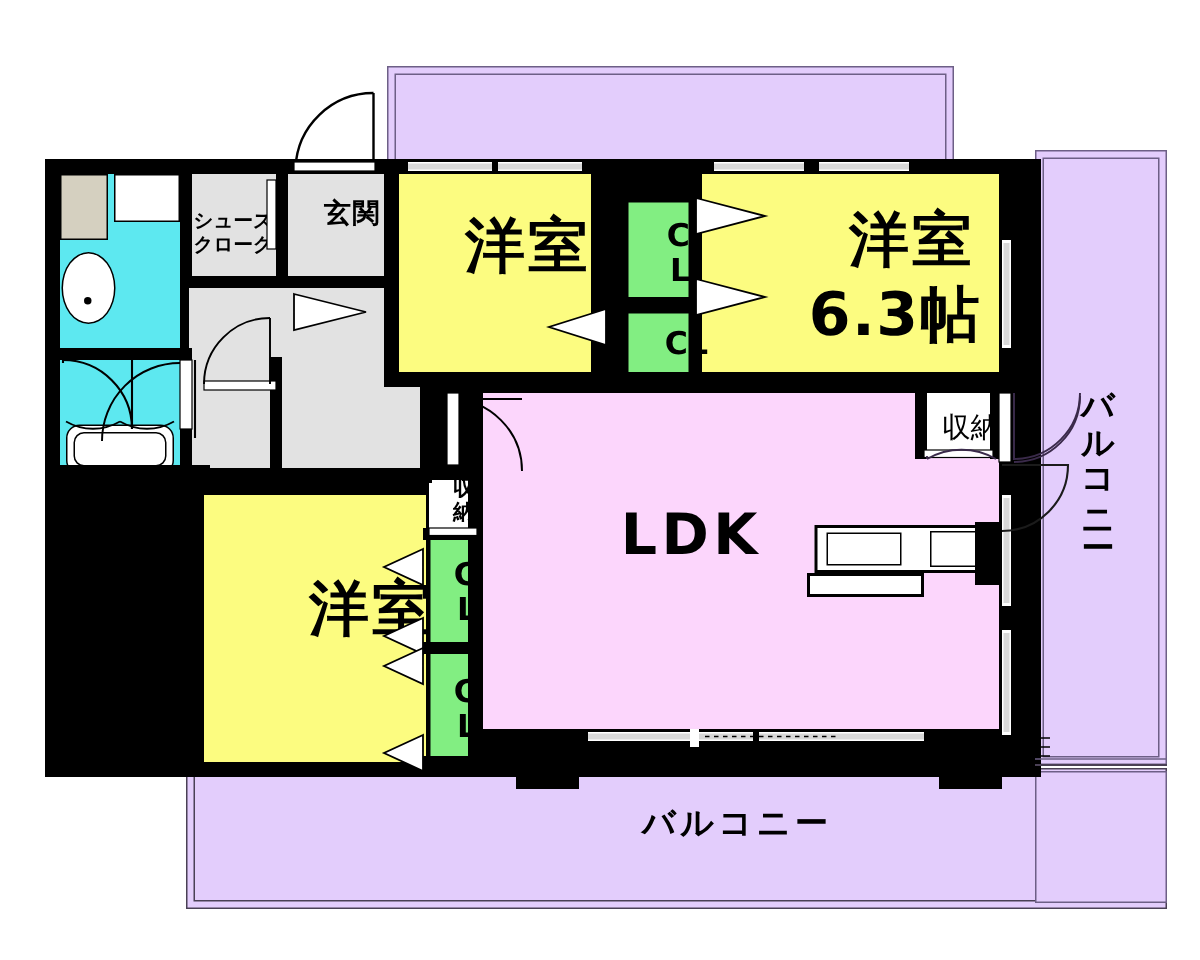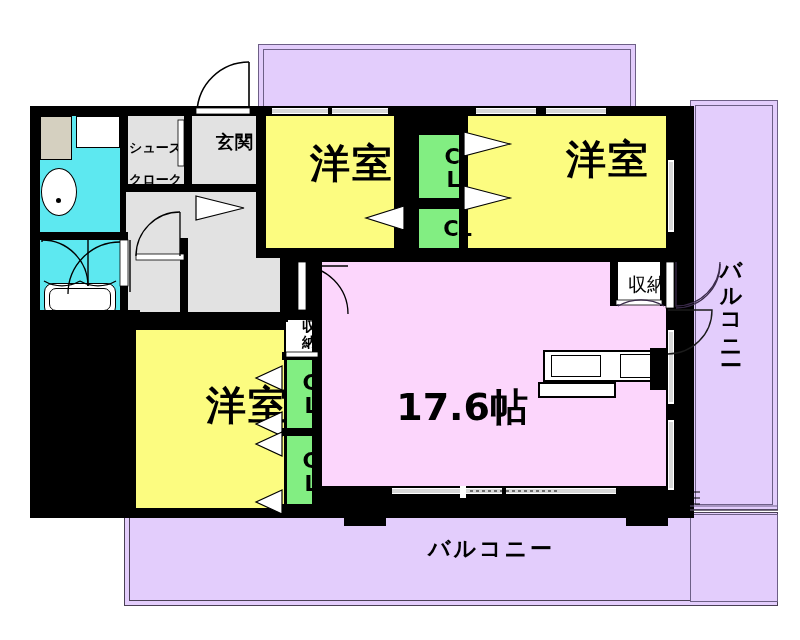--- a/index.html
+++ b/index.html
@@ -77,33 +77,34 @@
 
   <div class="abs f-cyan" style="left:136px;top:258px;width:46px;height:60px;"></div>
   <div class="abs f-white" style="left:146px;top:270px;width:26px;height:40px;border:1.5px solid #000;
               border-radius:13px 13px 3px 3px;"></div>
   <div class="abs f-white" style="left:148px;top:298px;width:22px;height:9px;border:1.5px solid #000;"></div>
   <div class="abs f-white" style="left:166px;top:248px;width:20px;height:22px;border:1px solid #000;"></div>
   <div class="abs f-beige" style="left:170px;top:274px;width:10px;height:44px;border:1px solid #000;"></div>
 
   <div class="abs f-grey" style="left:126px;top:116px;width:58px;height:68px;"></div>
   <div class="lbl small-lbl" style="left:128px;top:140px;width:54px;">シューズ</div>
-  <div class="lbl small-lbl" style="left:128px;top:156px;width:54px;margin-top:16px;">クローク</div>
+  <div class="lbl small-lbl" style="left:128px;top:156px;width:54px;">クローク</div>
 
   <div class="abs f-grey" style="left:192px;top:116px;width:66px;height:68px;"></div>
   <div class="lbl mid-lbl" style="left:196px;top:130px;width:58px;">玄関</div>
 
   <div class="abs f-grey" style="left:126px;top:192px;width:132px;height:126px;"></div>
   <div class="abs f-grey" style="left:186px;top:192px;width:100px;height:126px;"></div>
 
   <div class="abs f-yellow" style="left:266px;top:116px;width:128px;height:138px;"></div>
   <div class="lbl room-name" style="left:266px;top:136px;width:128px;">洋室</div>
 
   <div class="abs f-yellow" style="left:466px;top:116px;width:200px;height:138px;"></div>
   <div class="lbl room-name" style="left:490px;top:132px;width:160px;">洋室</div>
+  <div class="lbl room-size" style="left:486px;top:182px;width:168px;">6.3帖</div>
 
   <div class="abs f-beige" style="left:417px;top:118px;width:20px;height:14px;border:1px solid #555;"></div>
   <div class="abs f-white" style="left:441px;top:118px;width:24px;height:14px;border:1px solid #555;"></div>
 
   <div class="abs f-green" style="left:418px;top:134px;width:42px;height:68px;border:1px solid #000;"></div>
   <div class="lbl cl-lbl" style="left:418px;top:146px;width:42px;">C<br>L</div>
 
   <div class="abs f-green" style="left:418px;top:208px;width:42px;height:46px;border:1px solid #000;"></div>
   <div class="lbl cl-lbl" style="left:430px;top:218px;width:42px;">CL</div>
 
@@ -114,21 +115,21 @@
   <div class="lbl cl-lbl" style="left:286px;top:372px;width:32px;">C<br>L</div>
 
   <div class="abs f-green" style="left:286px;top:434px;width:32px;height:76px;border:1px solid #000;"></div>
   <div class="lbl cl-lbl" style="left:286px;top:450px;width:32px;">C<br>L</div>
 
   <div class="abs f-white" style="left:286px;top:312px;width:32px;height:44px;"></div>
   <div class="lbl vstor-lbl" style="left:288px;top:318px;width:28px;">収<br>納</div>
 
   <div class="abs f-pink" style="left:320px;top:262px;width:346px;height:226px;"></div>
   <div class="abs f-pink" style="left:320px;top:262px;width:346px;height:56px;"></div>
-  <div class="lbl ldk-size" style="left:368px;top:382px;width:160px;">17.6帖</div>
+  <div class="lbl ldk-name" style="left:388px;top:334px;width:120px;">LDK</div>
 
   <div class="abs f-white" style="left:616px;top:262px;width:50px;height:40px;"></div>
   <div class="lbl stor-lbl" style="left:616px;top:272px;width:50px;">収納</div>
 
   <div class="abs f-white" style="left:543px;top:350px;width:123px;height:32px;border:2px solid #000;"></div>
   <div class="abs f-white" style="left:551px;top:355px;width:50px;height:22px;border:1.5px solid #000;"></div>
   <div class="abs f-white" style="left:620px;top:354px;width:40px;height:24px;border:1.5px solid #000;"></div>
   <div class="abs f-white" style="left:538px;top:382px;width:78px;height:16px;border:2px solid #000;"></div>
 
   <div class="abs wall" style="left:344px;top:488px;width:42px;height:38px;"></div>

